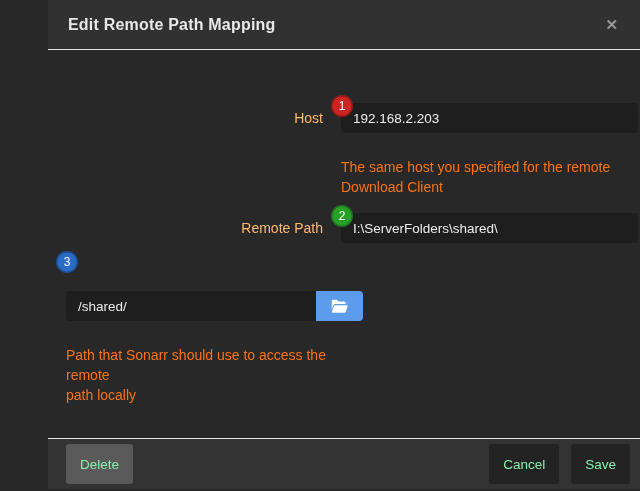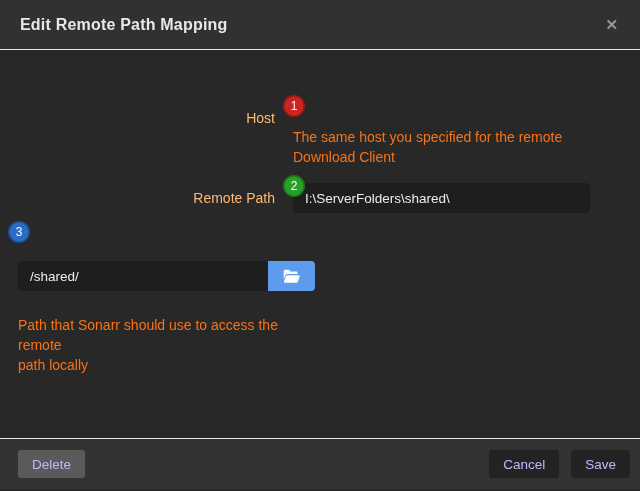--- a/index.html
+++ b/index.html
@@ -1,21 +1,21 @@
 <!DOCTYPE html>
 <html><head>
 <meta charset="utf-8">
 <style>
   html, body { margin: 0; padding: 0; background: #1a1a1a; }
   * { box-sizing: border-box; }
   .modal {
     width: 640px; height: 491px;
     background: #282828;
     font-family: "Liberation Sans", sans-serif;
-    position: relative; overflow: hidden;
+    position: relative; overflow: hidden; padding-left: 48px;
   }
   .modal-header {
     height: 50px; background: #313131;
     border-bottom: 1px solid #e5e5e5;
     display: flex; align-items: center;
     padding: 0 20px;
   }
   .modal-title {
     flex: 1; margin: 0;
     font-size: 16px; font-weight: bold; color: #e8e8e8;
@@ -62,22 +62,22 @@
     margin-top: 24px; font-size: 14px; line-height: 20px;
     color: #f97316; white-space: pre-line;
   }
   .modal-footer {
     height: 51px; background: #333333;
     border-top: 1px solid #e5e5e5;
     display: flex; align-items: center;
     padding: 0 10px 0 18px;
   }
   .btn {
-    height: 28px; border: none; border-radius: 3px;
-    color: #c4b5fd; font-size: 13.5px; font-family: inherit;
+    height: 40px; border: none; border-radius: 3px;
+    color: #86efac; font-size: 13.5px; font-family: inherit;
     padding: 0 14px; cursor: pointer;
   }
   .btn-delete { background: #5a5a5a; }
   .btn-dark { background: #232323; margin-left: 12px; }
   .footer-spacer { flex: 1; }
 </style>
 </head>
 <body>
 
 <div class="modal">
@@ -86,20 +86,21 @@
     <h4 class="modal-title">Edit Remote Path Mapping</h4>
     <span class="close-btn">✕</span>
   </div>
 
   <div class="modal-body">
 
     <div class="form-group">
       <label class="control-label">Host</label>
       <div class="input-wrap">
         <span class="num-badge badge-red">1</span>
+        <input class="text-input" type="text" value="192.168.2.203" style="">
         <div class="help-text">The same host you specified for the remote
 Download Client</div>
       </div>
     </div>
 
     <div class="form-group">
       <label class="control-label">Remote Path</label>
       <div class="input-wrap">
         <span class="num-badge badge-green">2</span>
         <input class="text-input" type="text" value="I:\ServerFolders\shared\" style="">

